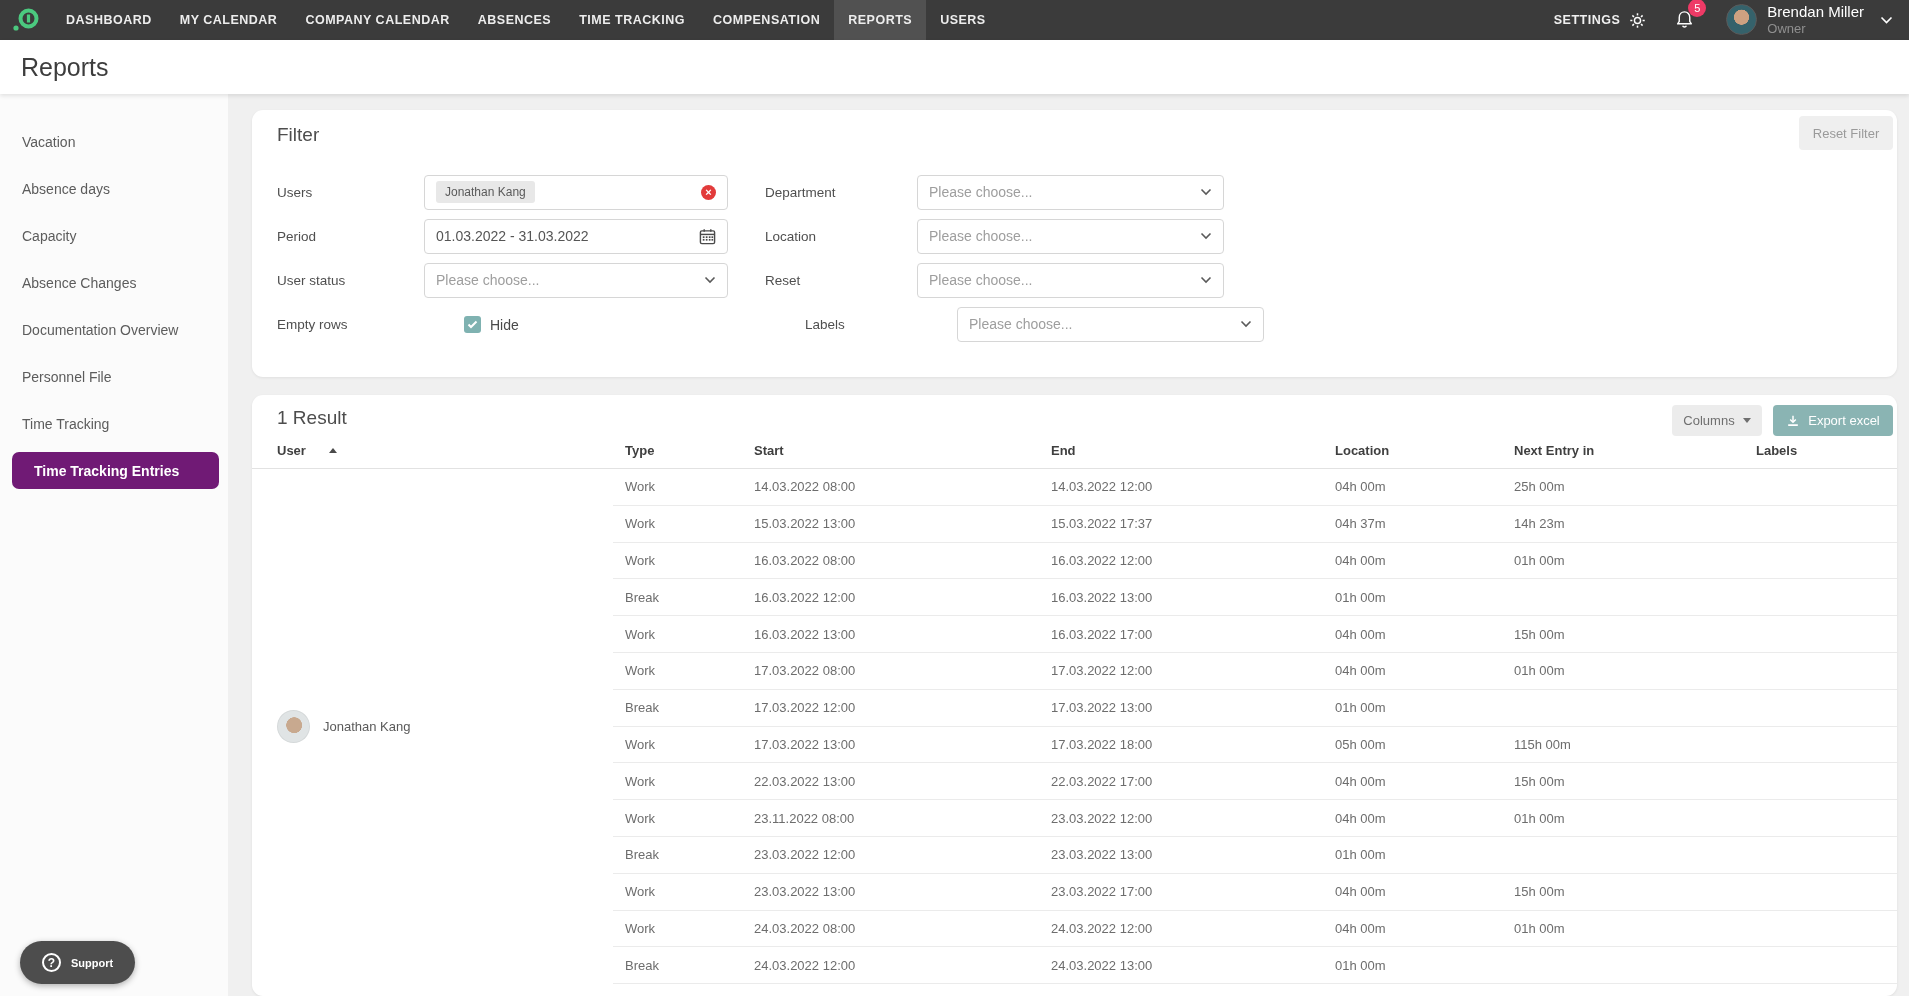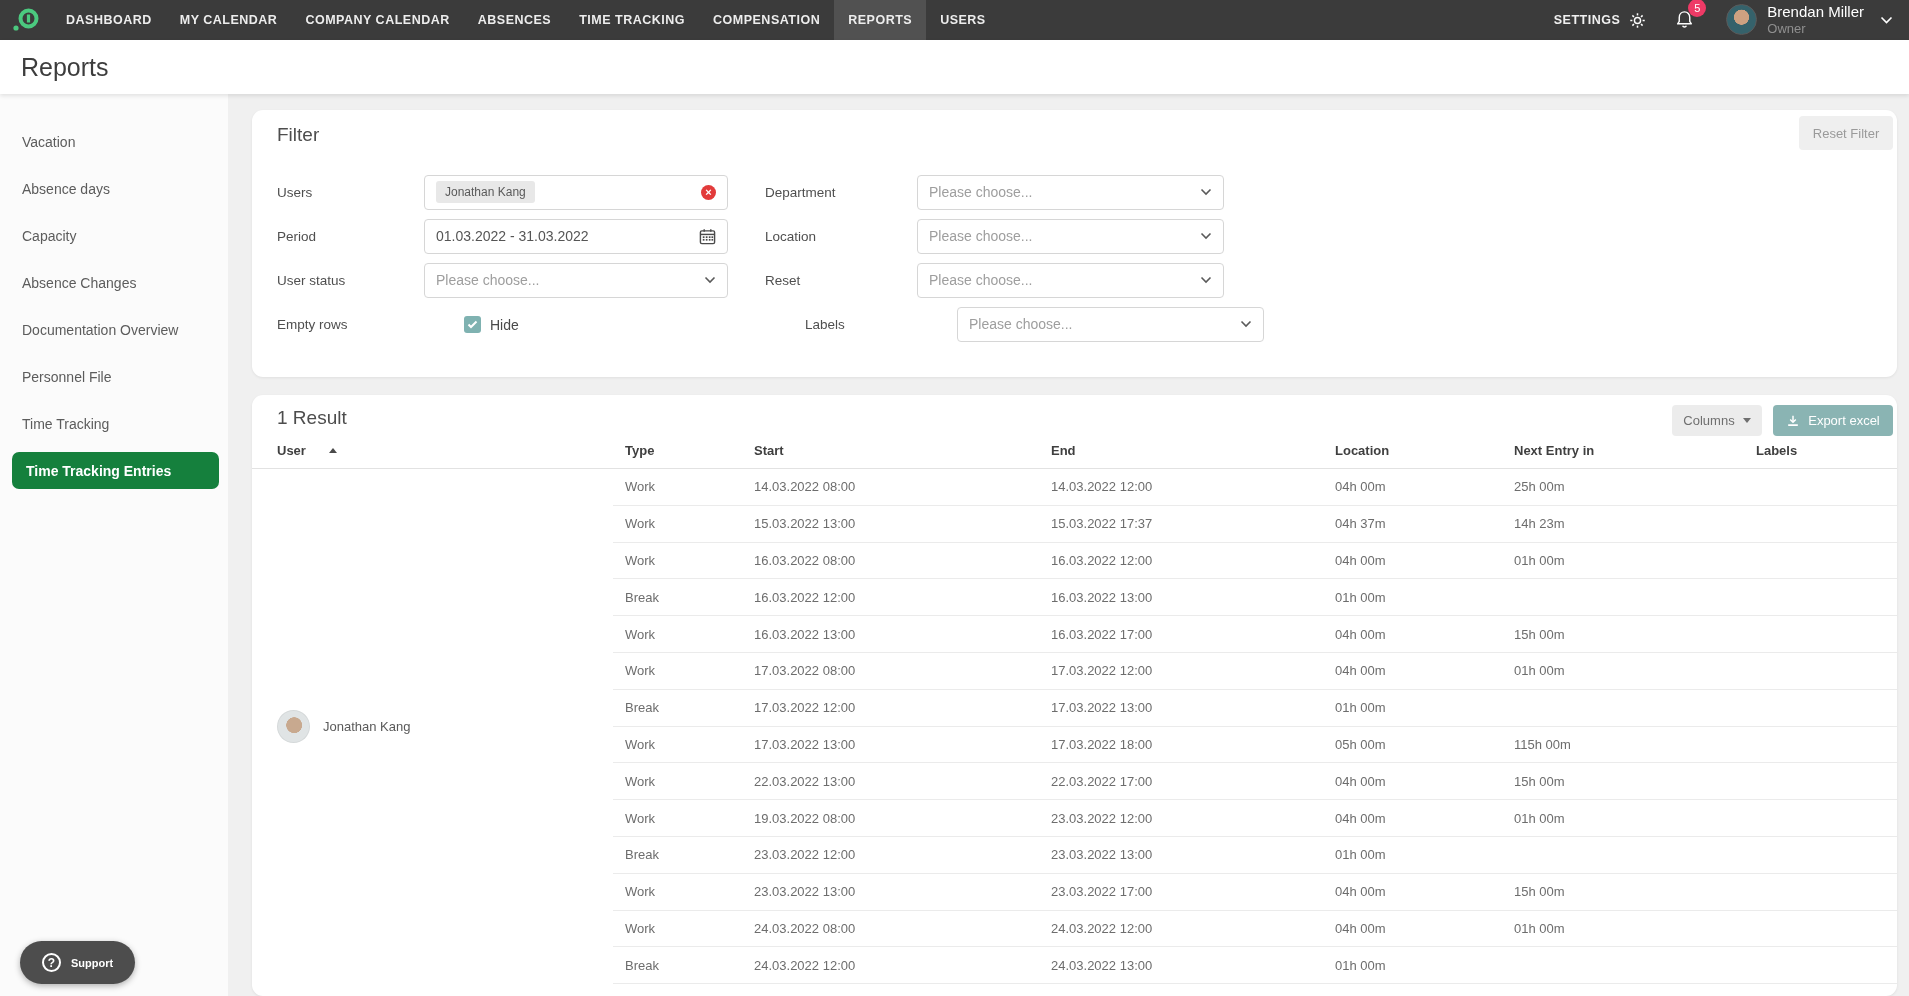--- a/index.html
+++ b/index.html
@@ -31,22 +31,22 @@
   
   .page-header { height:54px; background:#fff; display:flex; align-items:center; padding-left:21px;
                  box-shadow:0 2px 4px rgba(0,0,0,.10); position:relative; z-index:5; }
   .page-title { font-size:25px; font-weight:500; color:#3d3d3d; }
 
   
   .body-row { display:flex; height:902px; }
   .sidebar { width:228px; background:#fbfbfb; padding-top:24px; flex:none; }
   .side-item { display:flex; align-items:center; height:47px; padding-left:22px; font-size:14px;
                color:#5c5c5c; text-decoration:none; cursor:pointer; }
-  .side-item.active { height:37px; margin:5px 9px 5px 12px; padding-left:14px; border-radius:7px;
-                      background:#15803d; color:#fff; font-weight:bold; }
+  .side-item.active { height:37px; margin:5px 9px 5px 12px; padding-left:22px; border-radius:7px;
+                      background:#701a75; color:#fff; font-weight:bold; }
   .main { flex:1; padding:16px 12px 0 24px; }
 
   .card { background:#fff; border-radius:11px; box-shadow:0 1px 3px rgba(0,0,0,.07); position:relative; }
 
   
   .filter-card { height:267px; padding:14px 25px 0 25px; }
   .card-h { font-size:19px; font-weight:400; color:#4d4d4d; }
   .reset-btn { position:absolute; top:6px; right:4px; width:94px; height:34px; background:#efefef;
                border:none; border-radius:4px; color:#9a9a9a; font-size:13px; cursor:pointer;
                font-family:inherit; }
@@ -400,21 +400,21 @@
               <div class="trow">
     <div class="td c-type">Work</div>
     <div class="td c-start">22.03.2022 13:00</div>
     <div class="td c-end">22.03.2022 17:00</div>
     <div class="td c-dur">04h 00m</div>
     <div class="td c-next">15h 00m</div>
     <div class="td c-labels"></div>
   </div>
               <div class="trow">
     <div class="td c-type">Work</div>
-    <div class="td c-start">19.03.2022 08:00</div>
+    <div class="td c-start">23.11.2022 08:00</div>
     <div class="td c-end">23.03.2022 12:00</div>
     <div class="td c-dur">04h 00m</div>
     <div class="td c-next">01h 00m</div>
     <div class="td c-labels"></div>
   </div>
               <div class="trow">
     <div class="td c-type">Break</div>
     <div class="td c-start">23.03.2022 12:00</div>
     <div class="td c-end">23.03.2022 13:00</div>
     <div class="td c-dur">01h 00m</div>

